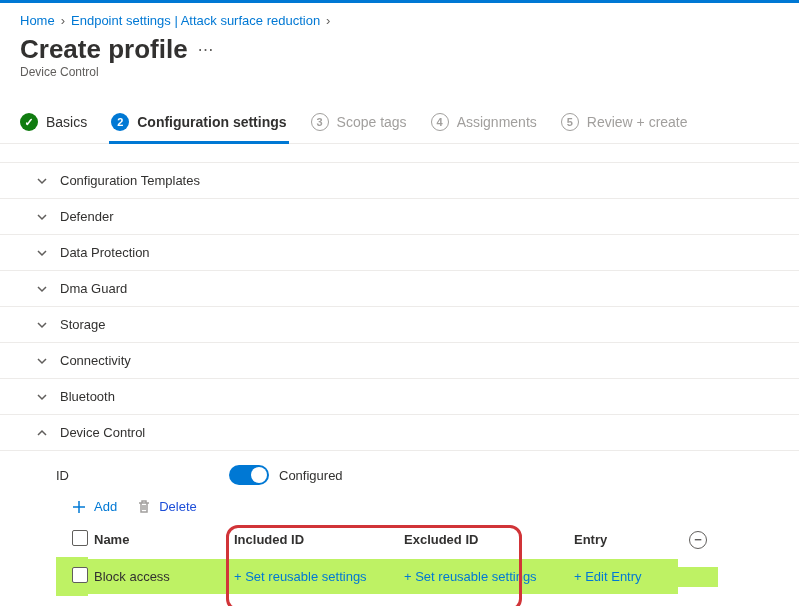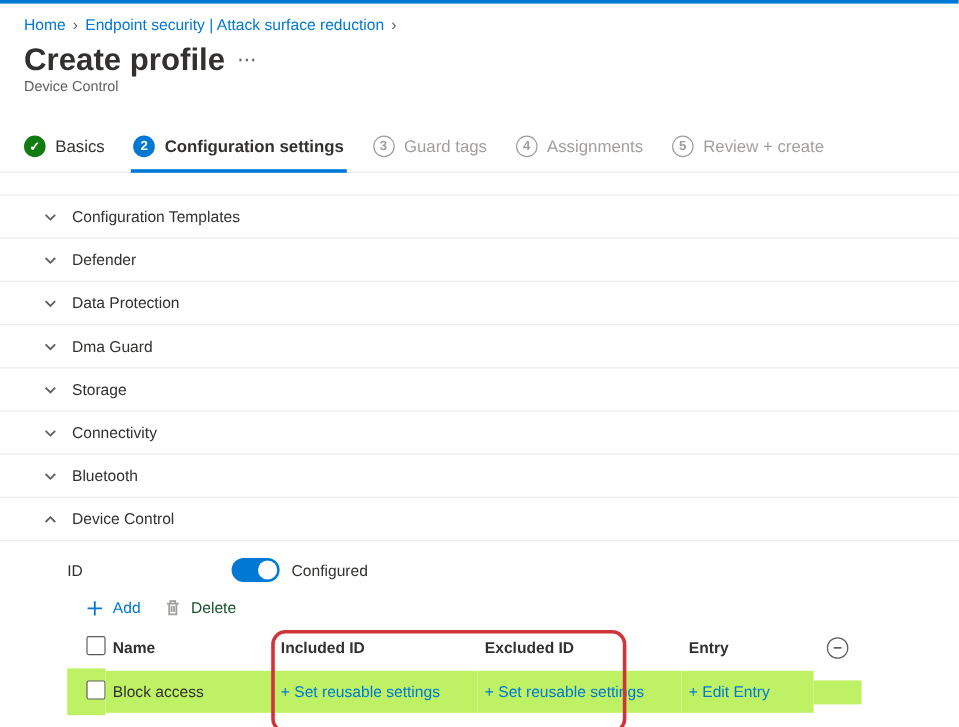--- a/index.html
+++ b/index.html
@@ -58,34 +58,34 @@
   .section-row:first-child { border-top: 1px solid #edebe9; margin-top: 18px;}
   .chevron {
     width: 12px; height: 12px; display: inline-block;
   }
   .chevron svg { width: 12px; height: 12px; stroke: #605e5c; stroke-width: 1.5; fill: none; }
 
   .dc-body { padding: 8px 0 30px 56px; }
   .dc-row0 {
     display: flex; align-items: center; gap: 40px; padding: 6px 0 14px 0;
   }
-  .toggle-wrap { display:flex; align-items:center; gap:10px; margin-left: 84px; }
+  .toggle-wrap { display:flex; align-items:center; gap:10px; margin-left: 120px; }
   .toggle {
     width: 40px; height: 20px; border-radius: 10px; background: #0078d4;
     position: relative; cursor: pointer;
   }
   .toggle .knob {
     position:absolute; right:2px; top:2px; width:16px; height:16px;
     background:#fff; border-radius:50%;
   }
   .toolbar {
     display:flex; align-items:center; gap: 20px; padding-left: 16px; margin-bottom: 8px;
   }
   .tb-btn { display:flex; align-items:center; gap:8px; color:#0078d4; cursor:pointer; font-size:13px;}
-  .tb-btn.disabled { color:#14532d; cursor:default; }
+  .tb-btn.disabled { color:#1d4ed8; cursor:default; }
   .tb-btn.disabled .ic { stroke:#a19f9d; }
   .ic { width:14px; height:14px; stroke:#0078d4; stroke-width:1.5; fill:none; }
 
   .grid {
     display:grid;
     grid-template-columns: 32px 140px 170px 170px 110px 40px;
     align-items:center;
   }
   .grid .hdr { font-weight:600; font-size:13px; padding: 8px 6px; }
   .grid .cell { font-size:13px; padding: 10px 6px; }
@@ -107,42 +107,42 @@
   .dc-wrap { position:relative; }
 </style>
 </head>
 <body>
 
 <div class="top-bar"></div>
 
 <div class="breadcrumb">
   <a>Home</a>
   <span class="sep">›</span>
-  <a>Endpoint security | Attack surface reduction</a>
+  <a>Endpoint settings | Attack surface reduction</a>
   <span class="sep">›</span>
 </div>
 
 <div class="page-title-row">
   <h1 class="page-title">Create profile</h1>
   <span class="ellipsis">⋯</span>
 </div>
 <div class="subtitle">Device Control</div>
 
 <div class="tabs">
   <div class="tab done">
     <span class="badge">✓</span>
     <span>Basics</span>
   </div>
   <div class="tab active">
     <span class="badge">2</span>
     <span>Configuration settings</span>
   </div>
   <div class="tab pending">
     <span class="badge">3</span>
-    <span>Guard tags</span>
+    <span>Scope tags</span>
   </div>
   <div class="tab pending">
     <span class="badge">4</span>
     <span>Assignments</span>
   </div>
   <div class="tab pending">
     <span class="badge">5</span>
     <span>Review + create</span>
   </div>
 </div>

